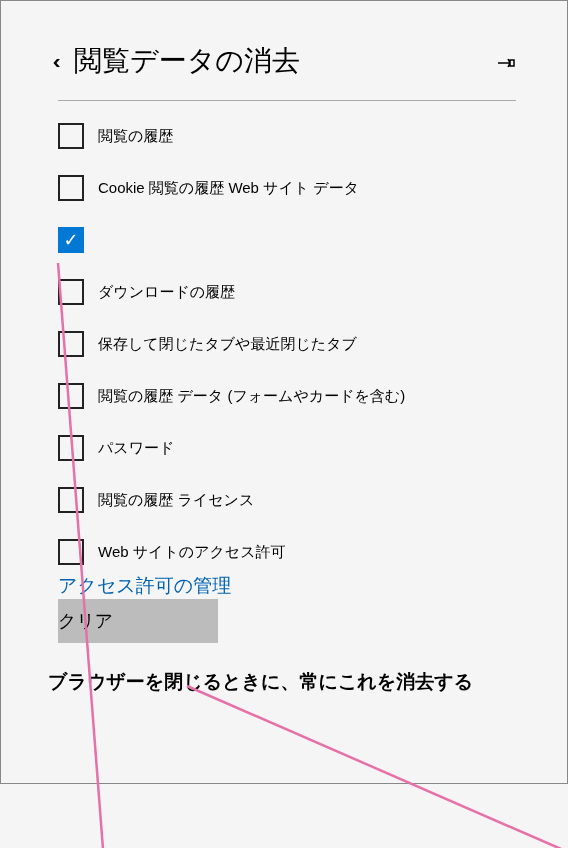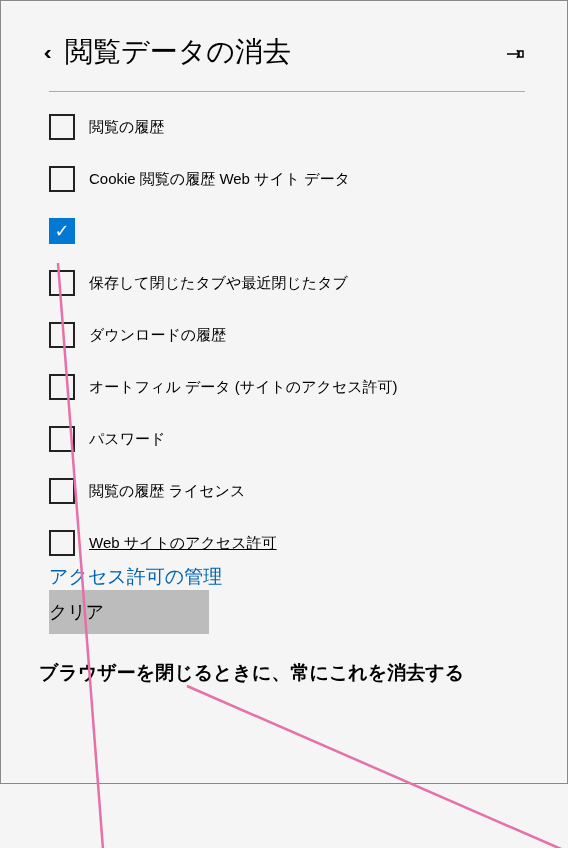--- a/index.html
+++ b/index.html
@@ -11,21 +11,21 @@
       font-family: "Yu Gothic UI", "Meiryo UI", sans-serif;
       background: #f5f5f5;
       width: 568px;
       height: 848px;
     }
     .panel {
       background: #f5f5f5;
       border: 1px solid #888;
       width: 568px;
       height: 784px;
-      padding: 8px;
+      padding: 17px;
       position: relative;
     }
     .header {
       display: flex;
       align-items: center;
       padding: 24px 28px 20px 36px;
       position: relative;
     }
     .back-icon {
       font-size: 20px;
@@ -53,21 +53,20 @@
     .options {
       padding: 0 40px;
     }
     .option-row {
       display: flex;
       align-items: center;
       margin-bottom: 26px;
     }
     .option-row.last-spacing {
       margin-bottom: 8px;
-      text-decoration: underline;
     }
     .checkbox {
       width: 26px;
       height: 26px;
       border: 2px solid #222;
       margin-right: 14px;
       display: flex;
       align-items: center;
       justify-content: center;
       cursor: pointer;
@@ -164,29 +163,29 @@
       <div class="checkbox"></div>
       <span class="option-label">Cookie 閲覧の履歴 Web サイト データ</span>
     </div>
     <div class="option-row">
       <div class="checkbox checked">
         <span class="checkmark">✓</span>
       </div>
     </div>
     <div class="option-row">
       <div class="checkbox"></div>
+      <span class="option-label">ダウンロードの履歴</span>
+    </div>
+    <div class="option-row">
+      <div class="checkbox"></div>
       <span class="option-label">保存して閉じたタブや最近閉じたタブ</span>
     </div>
     <div class="option-row">
       <div class="checkbox"></div>
-      <span class="option-label">ダウンロードの履歴</span>
-    </div>
-    <div class="option-row">
-      <div class="checkbox"></div>
-      <span class="option-label">オートフィル データ (サイトのアクセス許可)</span>
+      <span class="option-label">閲覧の履歴 データ (フォームやカードを含む)</span>
     </div>
     <div class="option-row">
       <div class="checkbox"></div>
       <span class="option-label">パスワード</span>
     </div>
     <div class="option-row">
       <div class="checkbox"></div>
       <span class="option-label">閲覧の履歴 ライセンス</span>
     </div>
     <div class="option-row last-spacing">

